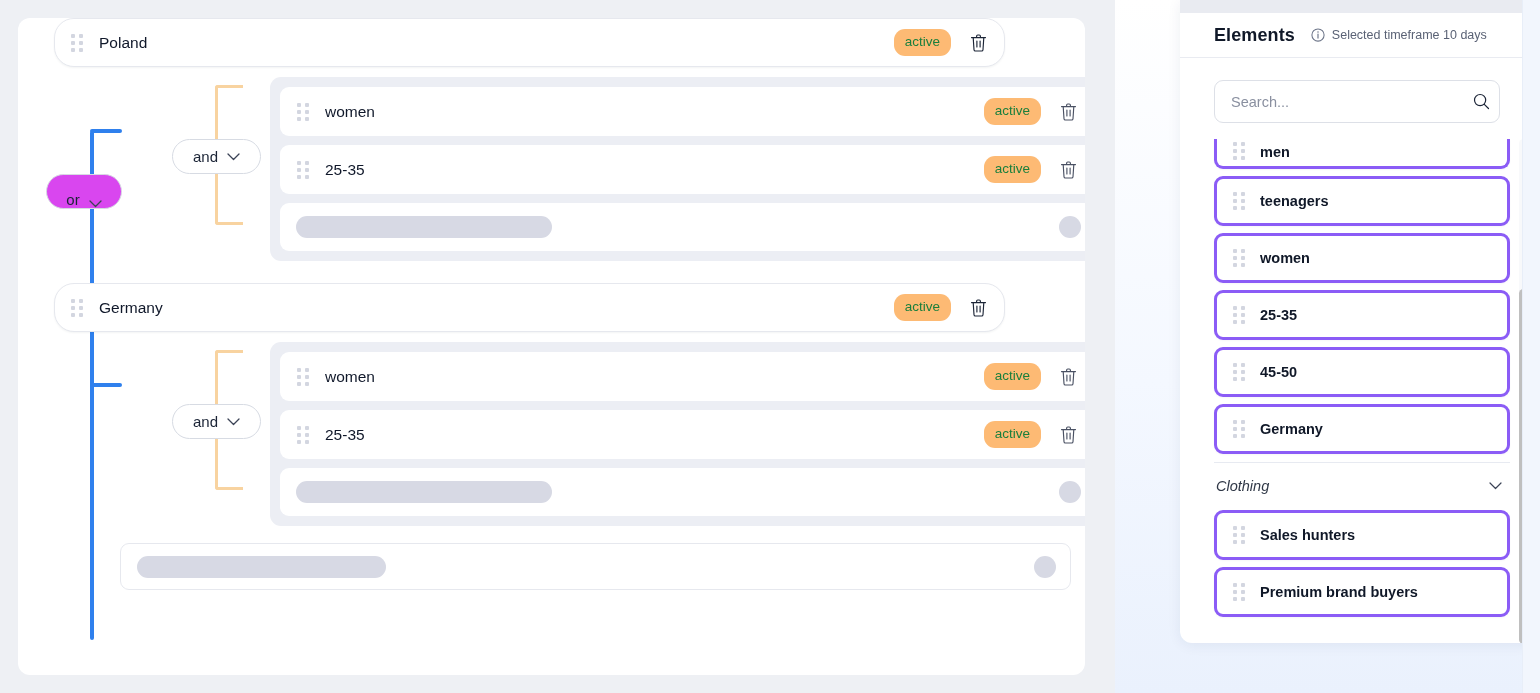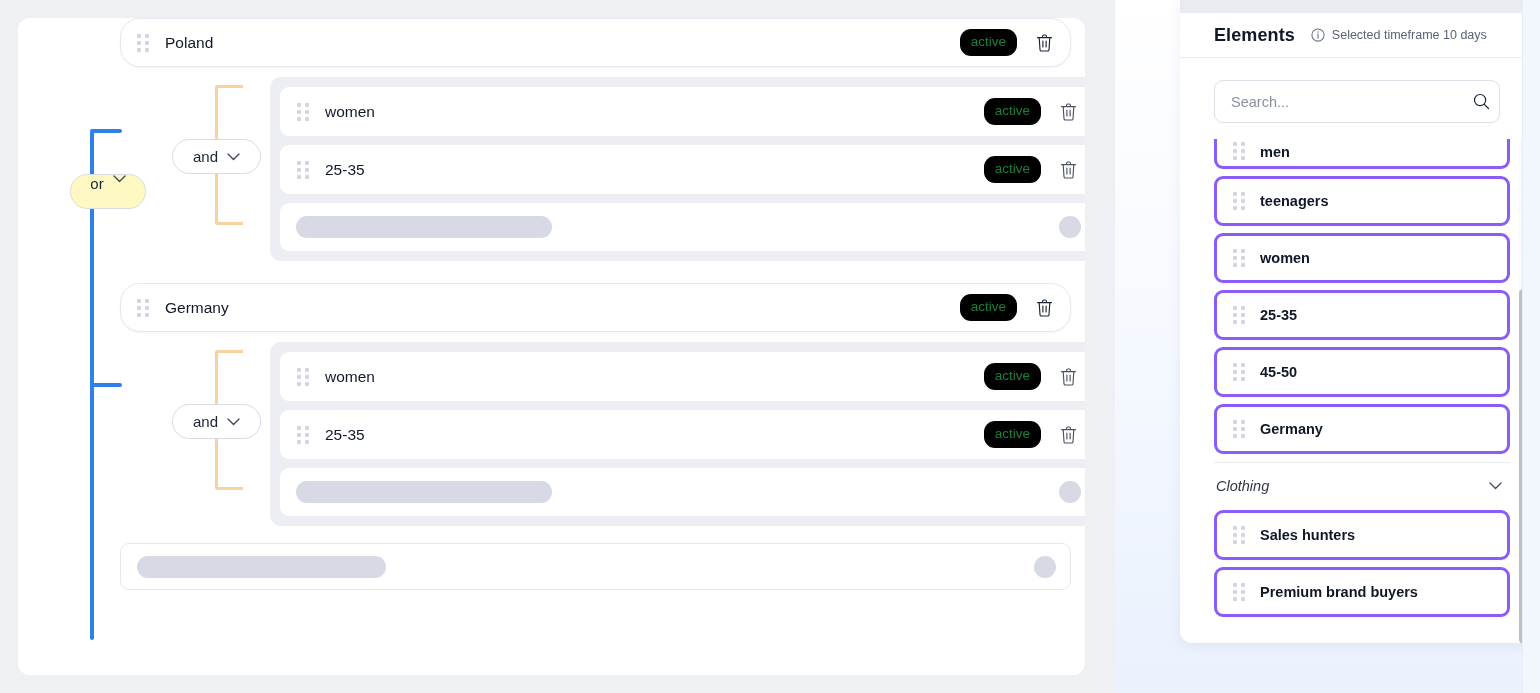--- a/index.html
+++ b/index.html
@@ -85,45 +85,44 @@
     width: 32px;
     height: 4px;
     background: #2f80ed;
     border-radius: 2px;
   }
   .or-branch.b1 { top: 111px; }
   .or-branch.b2 { top: 365px; }
 
   .or-select {
     position: absolute;
-    left: 52px;
+    left: 28px;
     top: 156px;
     width: 76px;
     height: 35px;
-    background: #fef9c3;
+    background: #d946ef;
     border: 1px solid #d7dbe3;
     border-radius: 18px;
     display: flex;
-    align-items: flex-start;
+    align-items: flex-end;
     justify-content: center;
     gap: 9px;
     cursor: pointer;
     z-index: 5;
     font-size: 15px;
     color: #1b2436;
   }
 
   .chev { width: 13px; height: 8px; display: block; }
 
   
   .branch-block { position: relative; }
 
   .row-card {
     position: relative;
-    margin-left: 66px;
     width: 951px;
     height: 49px;
     background: #ffffff;
     border: 1px solid #e6e8ee;
     border-radius: 20px;
     display: flex;
     align-items: center;
     padding: 0 14px 0 16px;
     box-shadow: 0 1px 2px rgba(22,30,48,.05);
   }
@@ -154,21 +153,21 @@
     color: #10182a;
     flex: 1 1 auto;
     white-space: nowrap;
   }
 
   .badge {
     font-size: 13.5px;
     line-height: 1;
     padding: 6px 11px 7px;
     border-radius: 11px;
-    background: #000000;
+    background: #fdba74;
     color: #1a7f3c;
     margin-right: 16px;
     white-space: nowrap;
   }
 
   .row-trash {
     background: transparent;
     border: none;
     cursor: pointer;
     padding: 3px;

